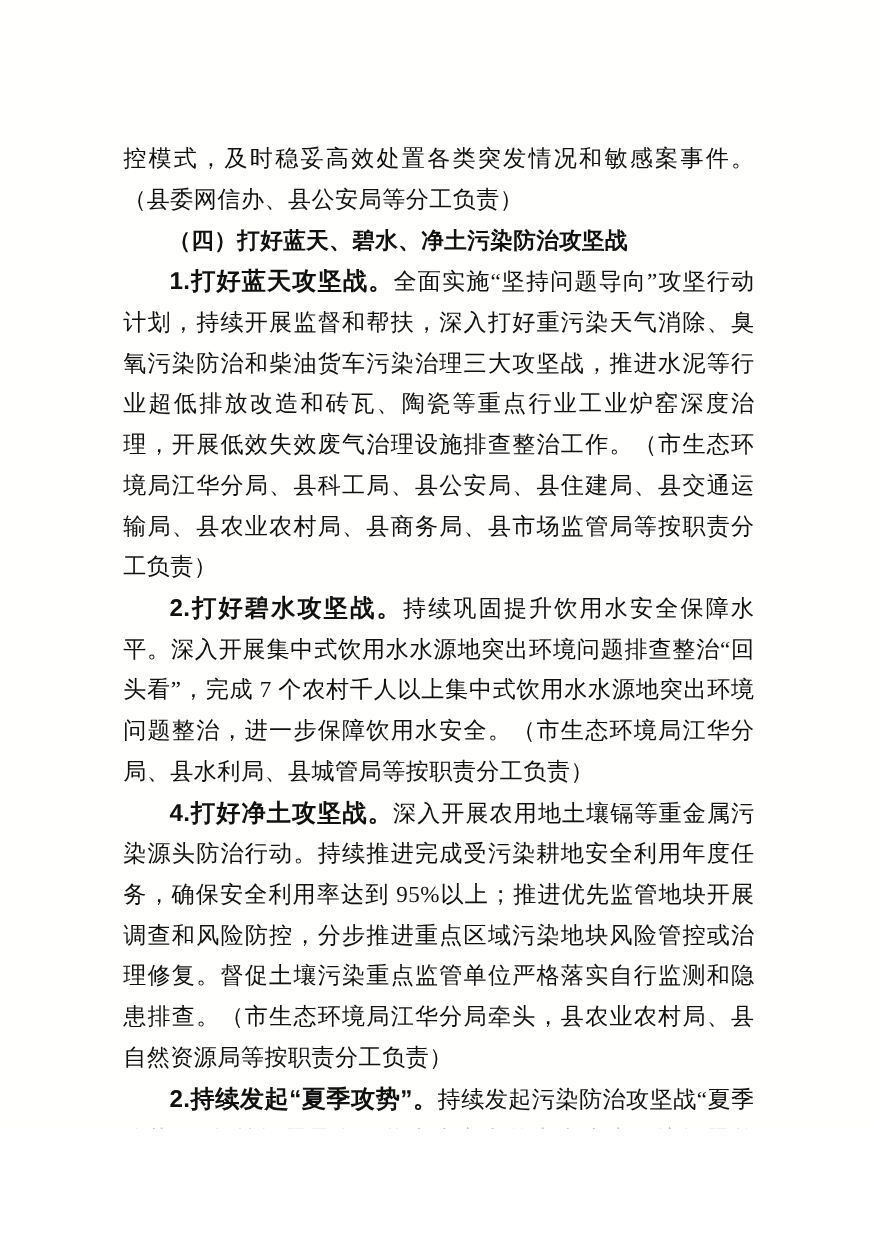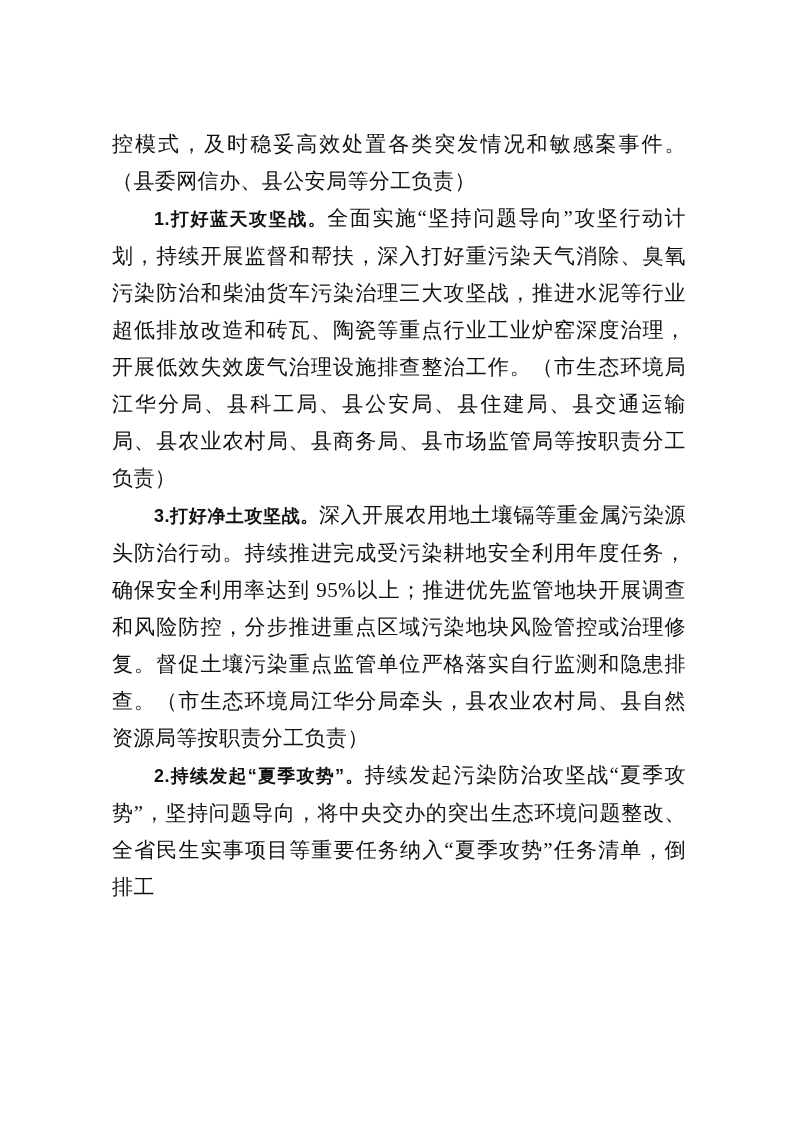--- a/index.html
+++ b/index.html
@@ -30,21 +30,21 @@
     text-justify: inter-ideograph;
     letter-spacing: 0.4px;
     word-break: break-all;
   }
   .para.indent {
     text-indent: 2em;
   }
   .para .lead {
     font-weight: bold;
     font-family: "Liberation Sans", "DejaVu Sans", sans-serif;
-    font-size: 18px;
+    font-size: 22px;
   }
   .para.heading {
     font-weight: bold;
     font-family: "Liberation Sans", "DejaVu Sans", sans-serif;
     font-size: 20.5px;
   }
   .page-number {
     position: absolute;
     left: 110px;
     top: 1030px;
@@ -54,24 +54,26 @@
   }
 </style>
 </head>
 <body>
 
 <div class="page">
   <div class="content">
 
     <p class="para"><span>控模式，及时稳妥高效处置各类突发情况和敏感案事件。（县委网信办、县公安局等分工负责）</span></p>
 
+    <p class="para indent heading"><span>（四）打好蓝天、碧水、净土污染防治攻坚战</span></p>
 
     <p class="para indent"><strong class="lead">1.打好蓝天攻坚战。</strong><span>全面实施“坚持问题导向”攻坚行动计划，持续开展监督和帮扶，深入打好重污染天气消除、臭氧污染防治和柴油货车污染治理三大攻坚战，推进水泥等行业超低排放改造和砖瓦、陶瓷等重点行业工业炉窑深度治理，开展低效失效废气治理设施排查整治工作。（市生态环境局江华分局、县科工局、县公安局、县住建局、县交通运输局、县农业农村局、县商务局、县市场监管局等按职责分工负责）</span></p>
 
+    <p class="para indent"><strong class="lead">2.打好碧水攻坚战。</strong><span>持续巩固提升饮用水安全保障水平。深入开展集中式饮用水水源地突出环境问题排查整治“回头看”，完成 7 个农村千人以上集中式饮用水水源地突出环境问题整治，进一步保障饮用水安全。（市生态环境局江华分局、县水利局、县城管局等按职责分工负责）</span></p>
 
-    <p class="para indent"><strong class="lead">3.打好净土攻坚战。</strong><span>深入开展农用地土壤镉等重金属污染源头防治行动。持续推进完成受污染耕地安全利用年度任务，确保安全利用率达到 95%以上；推进优先监管地块开展调查和风险防控，分步推进重点区域污染地块风险管控或治理修复。督促土壤污染重点监管单位严格落实自行监测和隐患排查。（市生态环境局江华分局牵头，县农业农村局、县自然资源局等按职责分工负责）</span></p>
+    <p class="para indent"><strong class="lead">4.打好净土攻坚战。</strong><span>深入开展农用地土壤镉等重金属污染源头防治行动。持续推进完成受污染耕地安全利用年度任务，确保安全利用率达到 95%以上；推进优先监管地块开展调查和风险防控，分步推进重点区域污染地块风险管控或治理修复。督促土壤污染重点监管单位严格落实自行监测和隐患排查。（市生态环境局江华分局牵头，县农业农村局、县自然资源局等按职责分工负责）</span></p>
 
     <p class="para indent"><strong class="lead">2.持续发起“夏季攻势”。</strong><span>持续发起污染防治攻坚战“夏季攻势”，坚持问题导向，将中央交办的突出生态环境问题整改、全省民生实事项目等重要任务纳入“夏季攻势”任务清单，倒排工</span></p>
 
   </div>
 
   <div class="page-number">－ 68 －</div>
 </div>
 
 </body></html>

